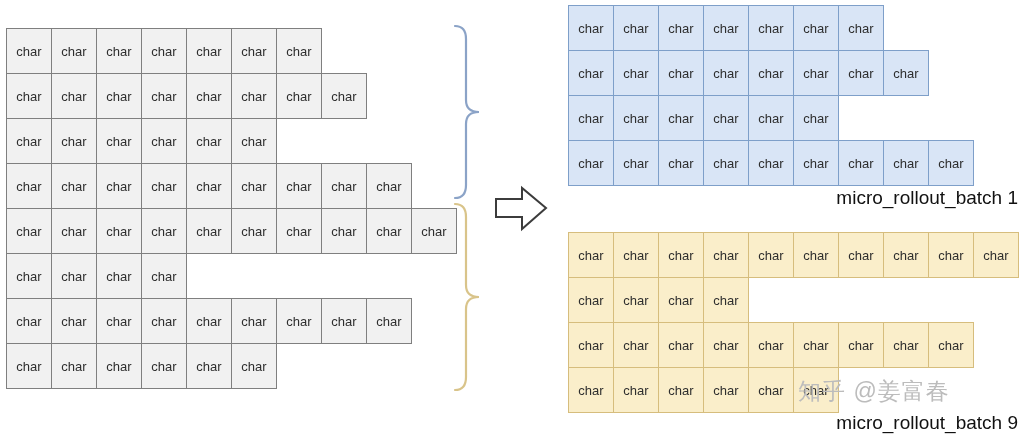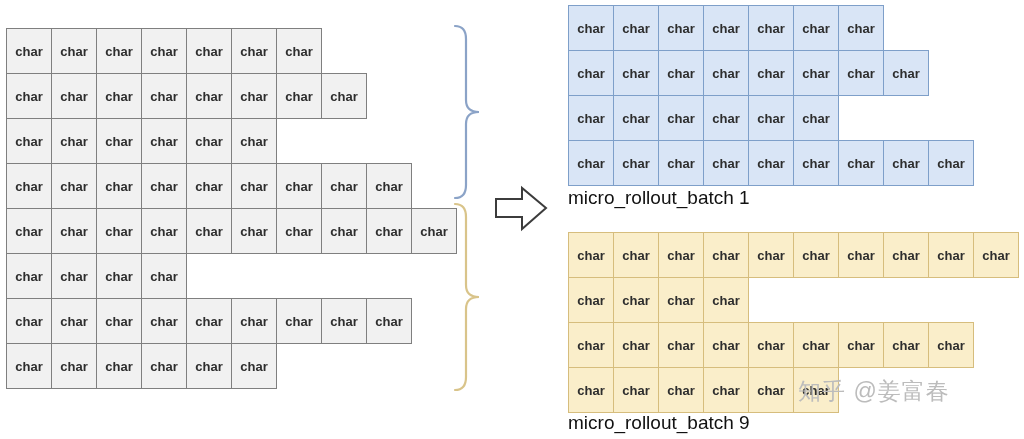--- a/index.html
+++ b/index.html
@@ -9,34 +9,34 @@
     --blue-brace:#8ba3c7; --yellow-brace:#d9c48a;
     --cell-text:#2e2e2e; --label-text:#111111; --watermark-text:#bcbcbc;
     --arrow-stroke:#3c3c3c;
   }
   html,body{margin:0;padding:0;}
   body{font-family:"Liberation Sans", sans-serif; background:#ffffff;}
   .canvas{
     position:relative; width:1024px; height:439px;
     background:#ffffff; overflow:hidden;
   }
-  .grid{position:absolute;font-weight:bold;}
+  .grid{position:absolute;}
   .grid-row{display:flex;}
   .grid-row + .grid-row{margin-top:-1px;}
   .cell{
     width:46px; height:46px; box-sizing:border-box;
     border:1px solid #888; display:flex; align-items:center; justify-content:center;
     font-size:13px; color:var(--cell-text); flex:0 0 46px;
   }
   .cell + .cell{margin-left:-1px;}
   .grid.gray .cell{background:var(--gray-fill); border-color:var(--gray-border);}
   .grid.blue .cell{background:var(--blue-fill); border-color:var(--blue-border);}
   .grid.yellow .cell{background:var(--yellow-fill); border-color:var(--yellow-border);}
   .label{
-    position:absolute; text-align:left; color:var(--label-text);
+    position:absolute; text-align:right; color:var(--label-text);
     font-size:19px; line-height:22px; white-space:nowrap;
   }
   .batch-label{font-size:20px;}
   .brace, .arrow{position:absolute;}
   .watermark{
     position:absolute; color:var(--watermark-text);
     font-size:23px; letter-spacing:1px; white-space:nowrap; z-index:5;
   }
 </style>
 </head>

